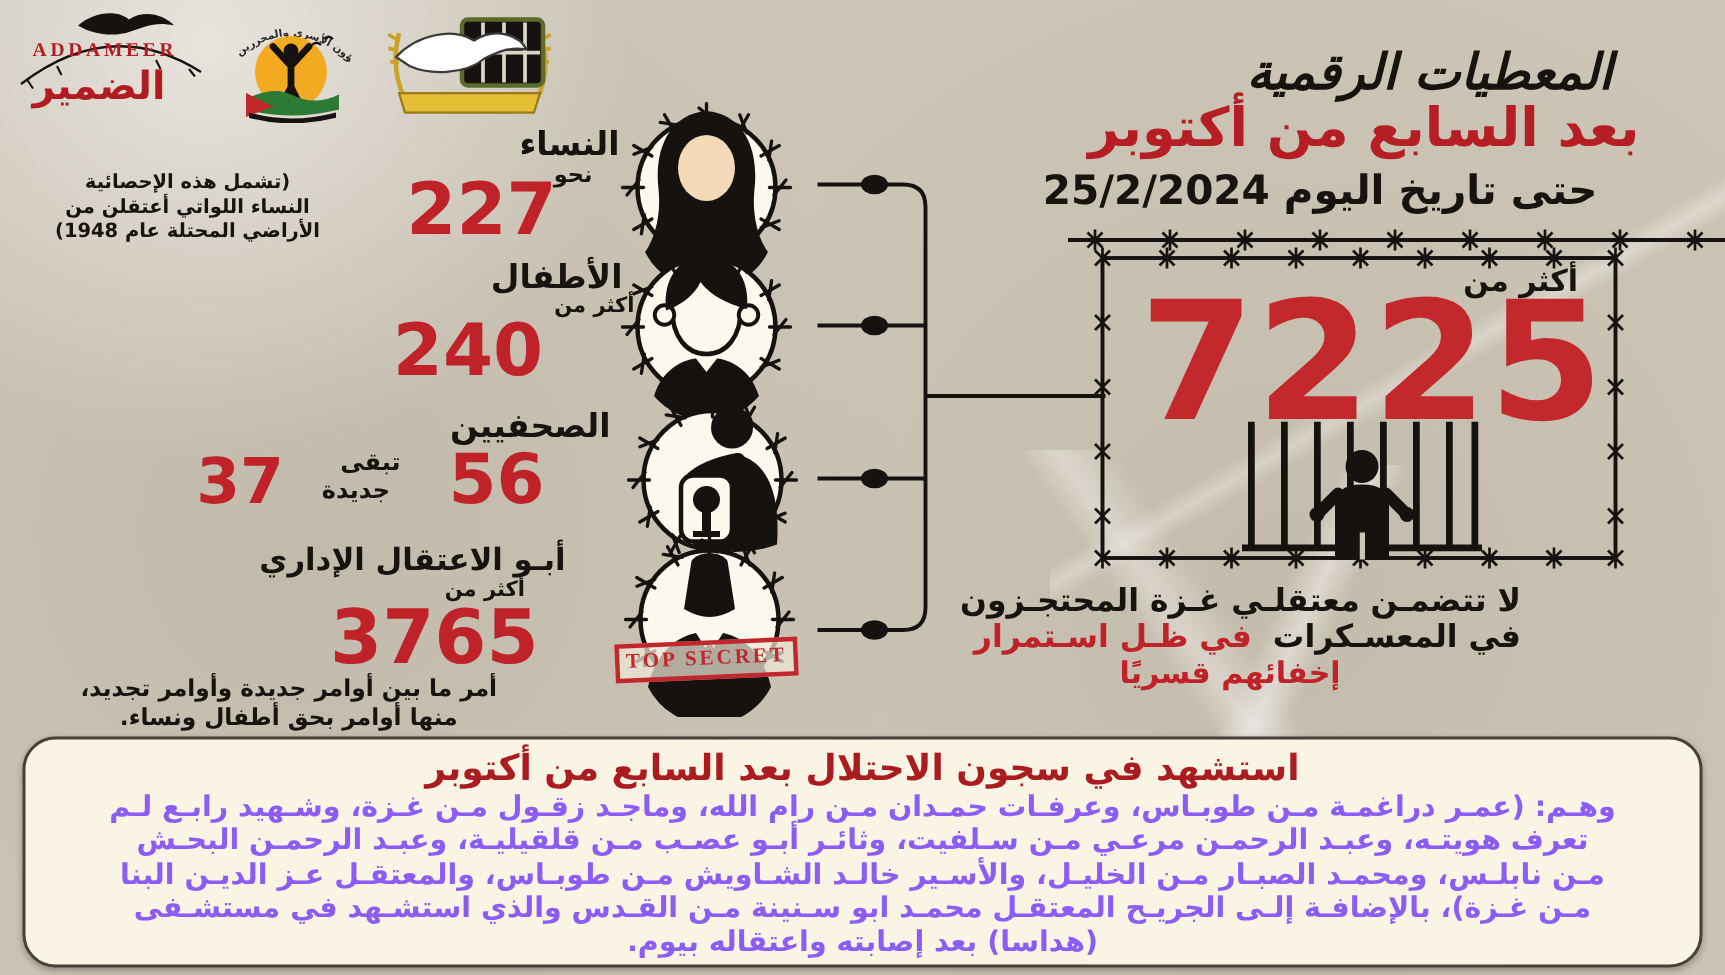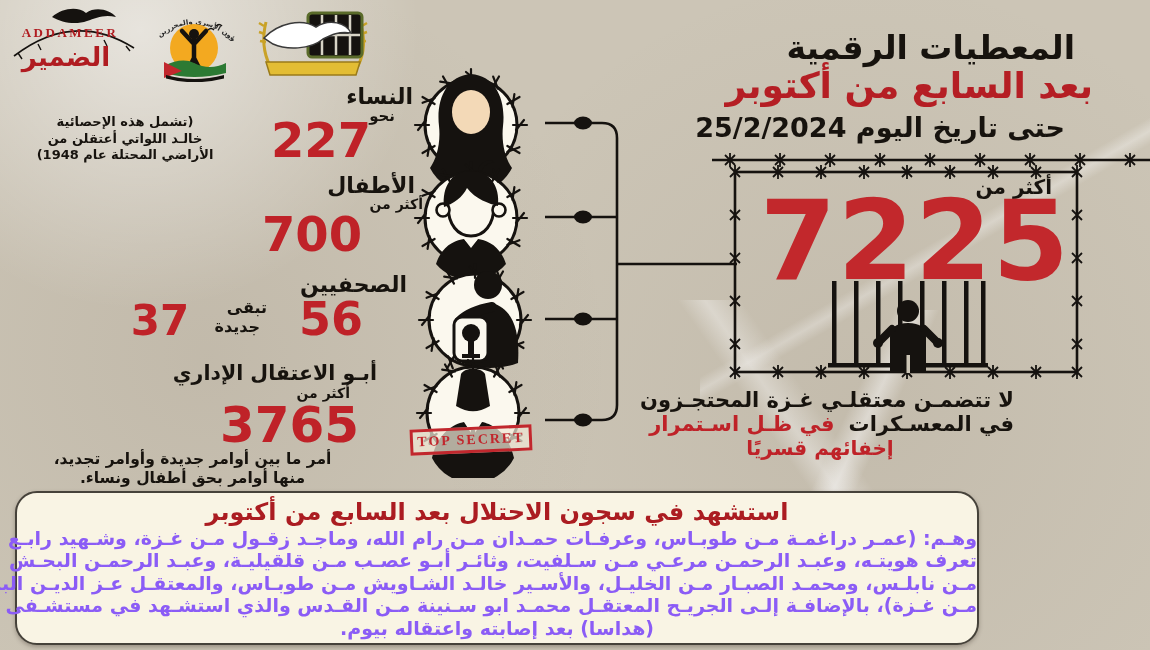--- a/index.html
+++ b/index.html
@@ -24,21 +24,21 @@
     background-position:0 0,0 0,0 0,560px 310px,470px 300px,700px 60px;
     background-repeat:no-repeat;
     background-color:var(--paper);
   }
   .abs{position:absolute;}
   .rtl{direction:rtl;unicode-bidi:isolate;}
   .lbl{font-weight:800;color:var(--ink);white-space:nowrap;}
   .num{font-weight:800;color:var(--red);text-align:center;line-height:1;}
   .small-note{font-weight:700;color:var(--ink);text-align:center;}
   
-  .t1{font-size:33px;font-weight:800;color:var(--ink);}
+  .t1{font-size:33px;font-weight:800;color:var(--ink);font-style:italic;}
   .t2{font-size:36px;font-weight:800;color:#b51e24;}
   .t3{font-size:27px;font-weight:800;color:var(--ink);}
   
   .big-num{font-size:110px;font-weight:800;color:#c2282c;text-align:right;line-height:1;letter-spacing:1px;}
   .excl{font-size:21px;font-weight:800;line-height:24px;text-align:right;color:var(--ink);white-space:nowrap;}
   .excl .r{color:var(--red);}
   
   .stamp{
     border:3px solid #c1272d;color:#c1272d;background:rgba(240,231,214,.72);
     font-weight:800;font-size:14px;letter-spacing:2px;text-align:center;
@@ -248,37 +248,37 @@
   <svg class="abs" style="left:406px;top:60px" width="130" height="130" viewBox="0 0 130 130">
     <use href="#barbRing"></use>
     <path d="M65,14 C40,16 30,40 33,66 C35,84 30,100 24,108 A46,46 0 0 0 106,108 C100,100 95,84 97,66 C100,40 90,16 65,14 Z" fill="#15120f"></path>
     <ellipse cx="65" cy="52" rx="19" ry="22" fill="#f3d9b7"></ellipse>
   </svg>
   <div class="abs rtl lbl" style="right:737px;top:84px;font-size:22px">النساء</div>
   <div class="abs rtl lbl" style="right:755px;top:107px;font-size:15px">نحو</div>
   <div class="abs num" style="left:260px;top:116px;width:122px;font-size:48px">227</div>
   <div class="abs rtl small-note" style="left:20px;top:114px;width:210px;font-size:13px;line-height:16.5px">
     <div>(تشمل هذه الإحصائية</div>
-    <div>خالـد اللواتي أعتقلن من</div>
+    <div>النساء اللواتي أعتقلن من</div>
     <div>الأراضي المحتلة عام 1948)</div>
   </div>
 
   <svg class="abs" style="left:406px;top:153px" width="130" height="130" viewBox="0 0 130 130">
     <use href="#barbRing"></use>
     <path d="M42,52 C42,72 52,83 65,83 C78,83 88,72 88,52" fill="#fbf8ee" stroke="#15120f" stroke-width="3"></path>
     <circle cx="37" cy="57" r="6.5" fill="#fbf8ee" stroke="#15120f" stroke-width="2.6"></circle>
     <circle cx="93" cy="57" r="6.5" fill="#fbf8ee" stroke="#15120f" stroke-width="2.6"></circle>
     <path d="M65,18 C46,18 36,33 38,54 C47,51 57,44 61,35 C69,46 84,51 92,53 C94,33 84,18 65,18 Z" fill="#15120f"></path>
     <path d="M72,17 C74,8 85,5 89,10 C83,9 78,12 76,18 Z" fill="#15120f"></path>
     <path d="M30,111 C36,92 50,87 58,86 L65,93 L72,86 C80,87 94,92 100,111 A46,46 0 0 1 30,111 Z" fill="#15120f"></path>
     <path d="M58,86 L65,95 L72,86 L65,90 Z" fill="#fbf8ee"></path>
   </svg>
   <div class="abs rtl lbl" style="right:735px;top:173px;font-size:22px">الأطفال</div>
   <div class="abs rtl lbl" style="right:727px;top:196px;font-size:14px">أكثر من</div>
-  <div class="abs num" style="left:256px;top:210px;width:112px;font-size:48px">700</div>
+  <div class="abs num" style="left:256px;top:210px;width:112px;font-size:48px">240</div>
 
   <svg class="abs" style="left:410px;top:255px" width="130" height="130" viewBox="0 0 130 130">
     <use href="#barbRing"></use>
     <circle cx="78" cy="30" r="14" fill="#15120f"></circle>
     <path d="M52,108 C50,72 58,52 82,48 C104,54 110,78 108,108 Q80,118 52,108 Z" fill="#15120f"></path>
     <path d="M82,52 Q60,56 50,66" stroke="#15120f" stroke-width="10" fill="none" stroke-linecap="round"></path>
     <rect x="44" y="62" width="34" height="44" rx="8" fill="#fbf8ee" stroke="#15120f" stroke-width="3"></rect>
     <circle cx="61" cy="78" r="9" fill="#15120f"></circle>
     <rect x="58" y="86" width="6" height="15" fill="#15120f"></rect>
     <rect x="52" y="99" width="18" height="4" fill="#15120f"></rect>
@@ -298,21 +298,21 @@
   </svg>
   <div class="abs stamp" style="left:410px;top:427px;width:122px;height:26px">TOP SECRET</div>
   <div class="abs rtl lbl" style="right:773px;top:361px;font-size:20.5px">أبـو الاعتقال الإداري</div>
   <div class="abs rtl lbl" style="right:800px;top:385px;font-size:14px">أكثر من</div>
   <div class="abs num" style="left:220px;top:400px;width:135px;font-size:50px">3765</div>
   <div class="abs rtl small-note" style="left:10px;top:450px;width:365px;font-size:15.5px;line-height:19px">
     <div>أمر ما بين أوامر جديدة وأوامر تجديد،</div>
     <div>منها أوامر بحق أطفال ونساء.</div>
   </div>
 
-  <div class="abs martyrs rtl" style="left:15px;top:491px;width:964px;height:154px">
+  <div class="abs martyrs rtl" style="left:15px;top:491px;width:1120px;height:154px">
     <h2>استشهد في سجون الاحتلال بعد السابع من أكتوبر</h2>
     <div class="line">وهـم: (عمـر دراغمـة مـن طوبـاس، وعرفـات حمـدان مـن رام الله، وماجـد زقـول مـن غـزة، وشـهيد رابـع لـم</div>
     <div class="line">تعرف هويتـه، وعبـد الرحمـن مرعـي مـن سـلفيت، وثائـر أبـو عصـب مـن قلقيليـة، وعبـد الرحمـن البحـش</div>
     <div class="line">مـن نابلـس، ومحمـد الصبـار مـن الخليـل، والأسـير خالـد الشـاويش مـن طوبـاس، والمعتقـل عـز الديـن البنا</div>
     <div class="line">مـن غـزة)، بالإضافـة إلـى الجريـح المعتقـل محمـد ابو سـنينة مـن القـدس والذي استشـهد في مستشـفى</div>
     <div class="line">(هداسا) بعد إصابته واعتقاله بيوم.</div>
   </div>
 
 </div>
 

